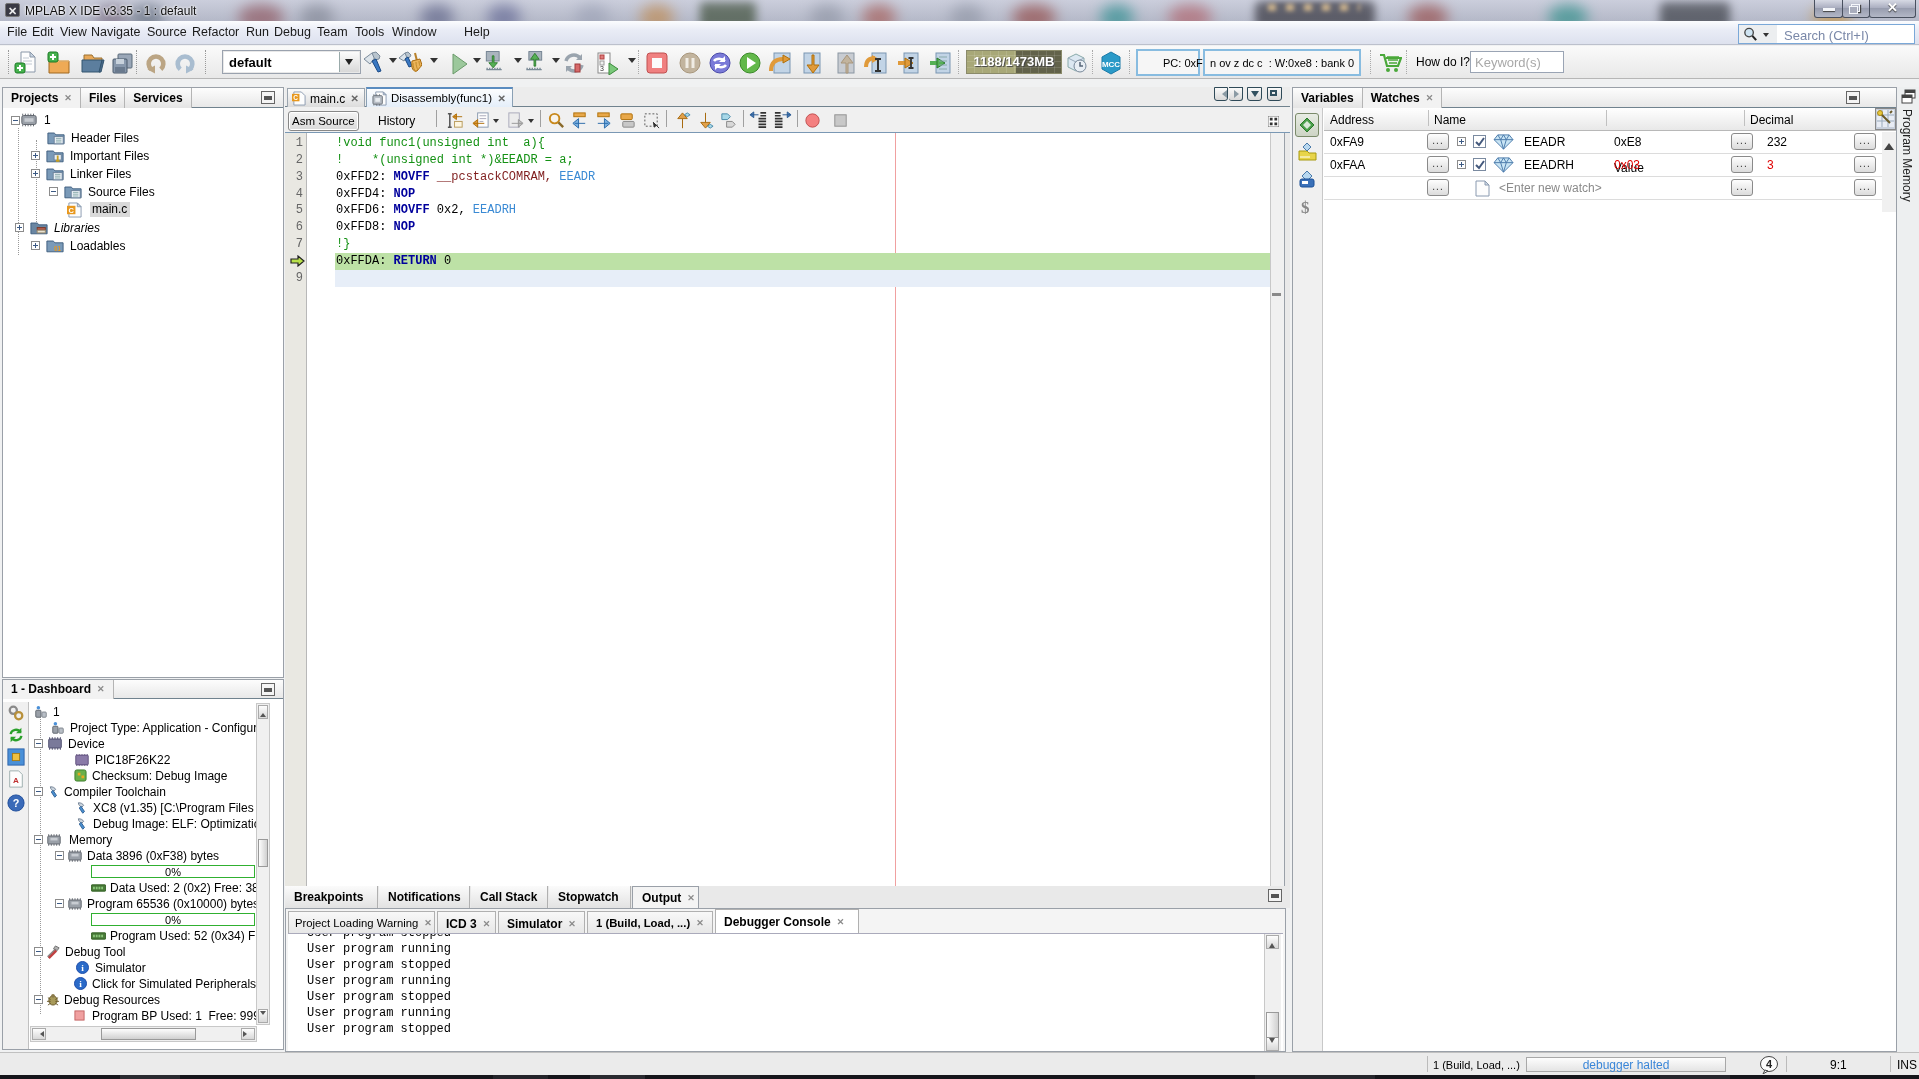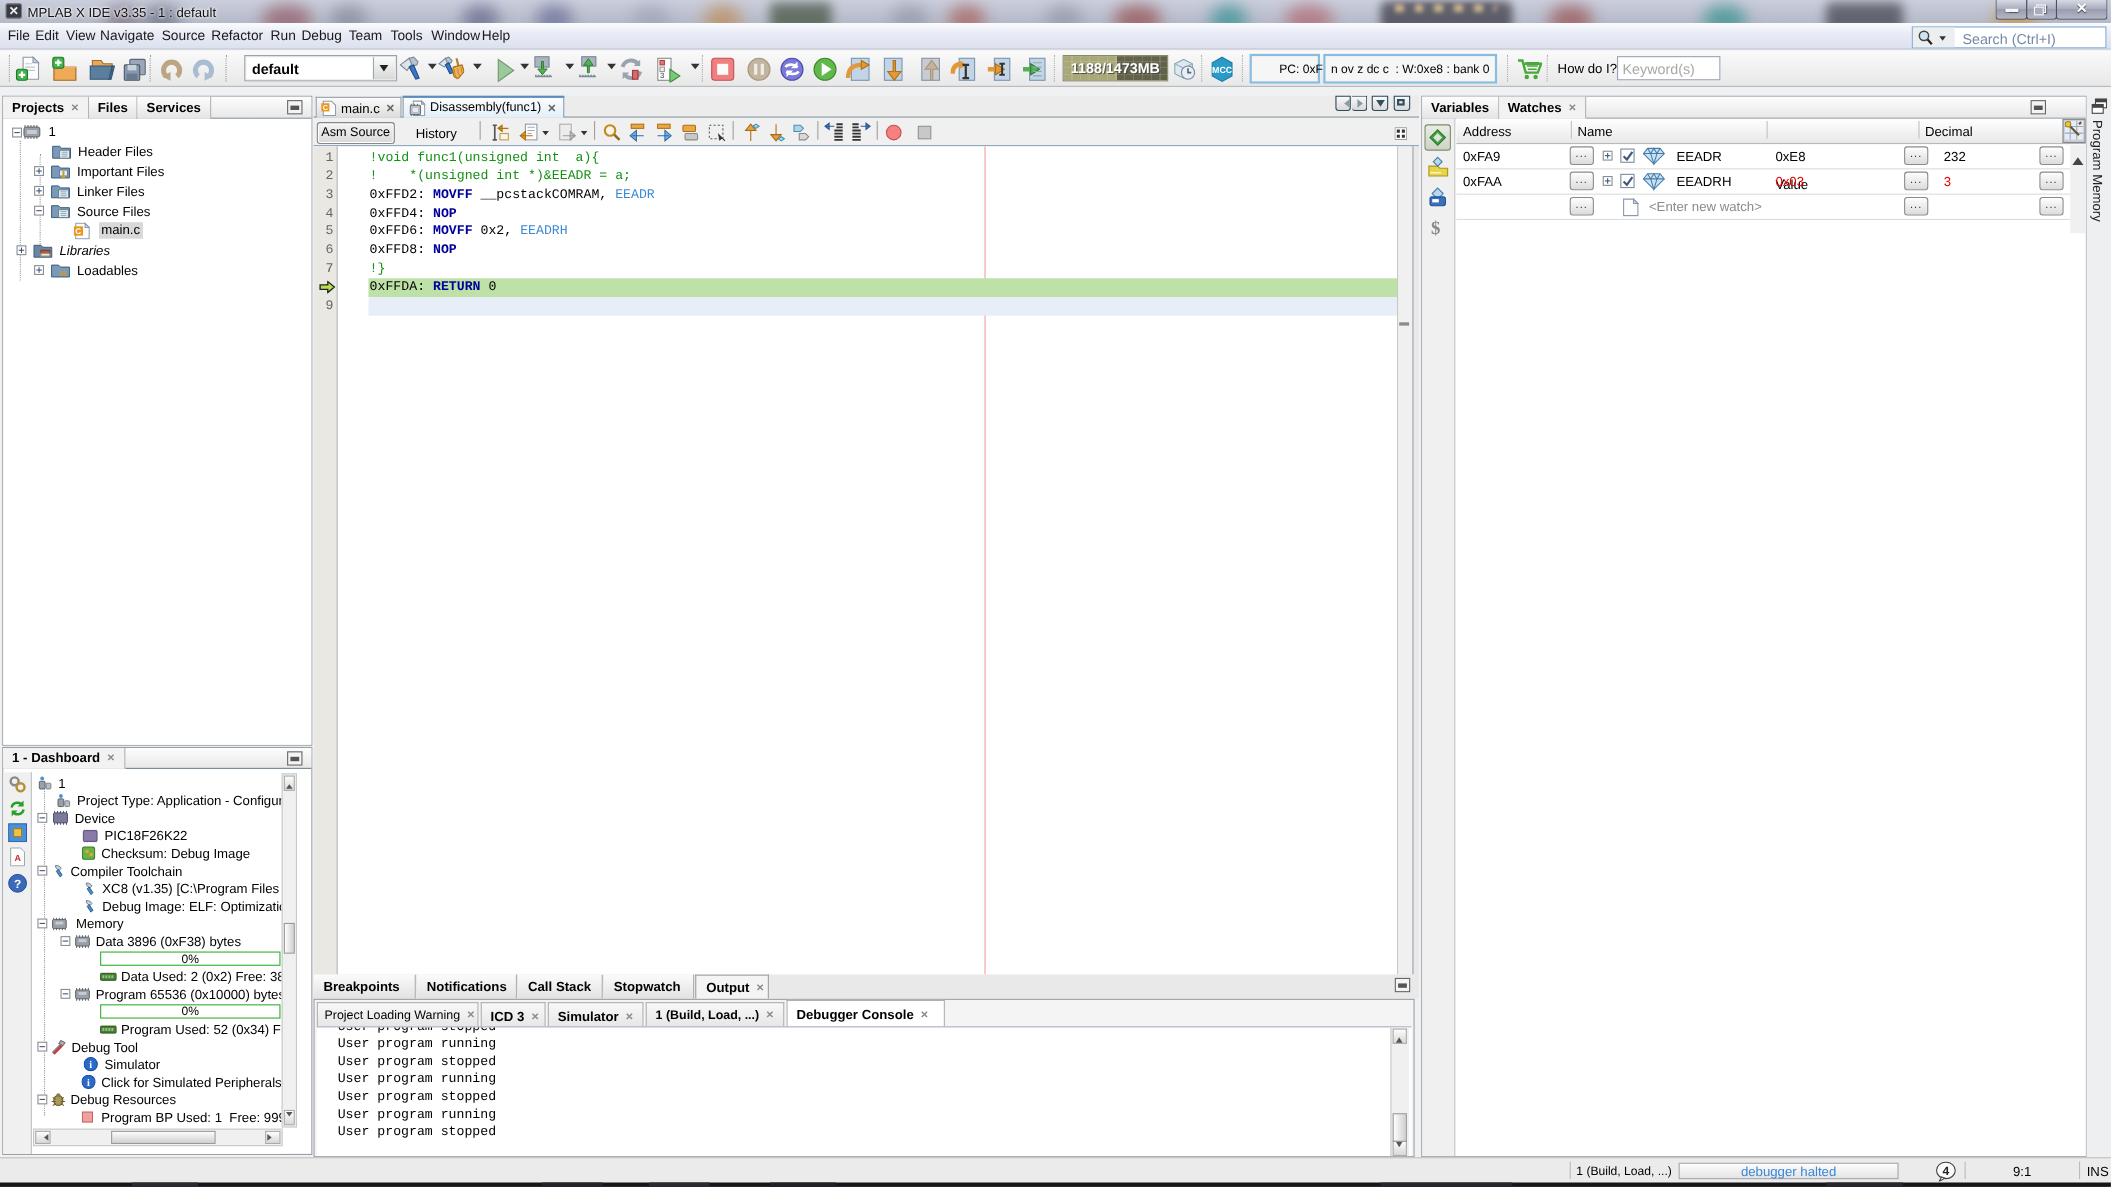--- a/index.html
+++ b/index.html
@@ -31,21 +31,21 @@
 .minbtn:before { content:""; position:absolute; left:2px; top:4px; width:8px; height:4px; background:#555; }
 
 .trow { position:absolute; height:17px; white-space:nowrap; font-size:12px; }
 .trow .lbl { vertical-align:top; padding-top:1px; display:inline-block; }
 .pm { display:inline-block; width:9px; height:9px; border:1px solid #8c8c8c; background:#fff; position:relative; vertical-align:middle; }
 .pm:before { content:""; position:absolute; left:1px; top:3px; width:5px; height:1px; background:#3c5a84; }
 .pm.plus:after { content:""; position:absolute; left:3px; top:1px; width:1px; height:5px; background:#3c5a84; }
 
 .cg { color:#149114; }
 .eti { position:absolute; top:4px; width:19px; height:19px; }
-.caret { position:absolute; top:12px; width:0; height:0; border:3.5px solid transparent; border-top:4.5px solid #333; } .ck { color:#00009c; font-weight:bold; } .cb { color:#3a8ad4; } .cp { color:#000000; }
+.caret { position:absolute; top:12px; width:0; height:0; border:3.5px solid transparent; border-top:4.5px solid #333; } .ck { color:#00009c; font-weight:bold; } .cb { color:#3a8ad4; } .cp { color:#7f1d1d; }
 
 .wrow { position:absolute; left:0; width:572px; height:23px; border-bottom:1px solid #dcdcdc; font-size:12px; box-sizing:border-box; }
 .btab { position:absolute; top:0; height:22px; padding-top:4px; text-align:left; padding-left:9px; border-right:1px solid #b0b0b0; background:linear-gradient(#fbfbfb,#e2e2e2); font-size:12px; }
 .btab.active { border:1px solid #9aa0a8; border-bottom:none; }
 .btab2 { position:absolute; top:2px; height:23px; padding-top:5px; padding-left:8px; border:1px solid #b0b0b0; border-bottom:none; background:linear-gradient(#f8f8f8,#e6e6e6); font-size:12px; }
 .dots { display:inline-block; width:22px; height:17px; border:1px solid #8a8a8a; border-radius:3px; background:linear-gradient(#fefefe,#dcdcdc); text-align:center; line-height:14px; font-size:10px; color:#333; letter-spacing:1px; }
 </style>
 </head>
 <body>
 
@@ -89,21 +89,21 @@
     <span class="mi" style="left:32px;">Edit</span>
     <span class="mi" style="left:60px;">View</span>
     <span class="mi" style="left:91px;">Navigate</span>
     <span class="mi" style="left:147px;">Source</span>
     <span class="mi" style="left:192px;">Refactor</span>
     <span class="mi" style="left:246px;">Run</span>
     <span class="mi" style="left:274px;">Debug</span>
     <span class="mi" style="left:317px;">Team</span>
     <span class="mi" style="left:355px;">Tools</span>
     <span class="mi" style="left:392px;">Window</span>
-    <span class="mi" style="left:438px;">Help</span>
+    <span class="mi" style="left:464px;">Help</span>
 </div>
 
 <div id="toolbar" class="abs">
 <div class="tsep" style="left:8px;"></div>
 <svg class="ticon" style="left:14px;" viewBox="0 0 24 24">
       <path d="M7 1h9l5 5v15H7z" fill="#fdfdfd" stroke="#8a97a8"></path>
       <path d="M16 1l5 5h-5z" fill="#c8d4e2" stroke="#8a97a8"></path>
       <path d="M9 7h6M9 10h9M9 13h9" stroke="#c0c8d2"></path>
       <rect x="1" y="12" width="10" height="10" rx="2" fill="#45b14d" stroke="#1d7b26"></rect>
       <path d="M6 14v6M3 17h6" stroke="#fff" stroke-width="2"></path>
@@ -305,21 +305,21 @@
 <div class="trow" style="left:28px;top:40px;"><span class="pm plus"></span><svg style="width:18px;height:15px;vertical-align:middle;margin-left:6px;" viewBox="0 0 20 16">
           <path d="M1 3h7l2 2h9v10H1z" fill="#7a9ab8" stroke="#3a5a7a"></path>
           <rect x="9" y="7" width="8" height="6" fill="#e8eef4" stroke="#6a8098"></rect>
           <path d="M13 8v6M11 14h4" stroke="#c8a020" stroke-width="2"></path>
         </svg><span class="lbl" style="margin-left:6px;">Important Files</span></div>
 <div class="trow" style="left:28px;top:58px;"><span class="pm plus"></span><svg style="width:18px;height:15px;vertical-align:middle;margin-left:6px;" viewBox="0 0 20 16">
           <path d="M1 3h7l2 2h9v10H1z" fill="#7a9ab8" stroke="#3a5a7a"></path>
           <rect x="8" y="7" width="10" height="8" fill="#e8eef4" stroke="#6a8098"></rect>
           <path d="M10 9h6M10 11h6M10 13h6" stroke="#8aa" stroke-width="1"></path>
         </svg><span class="lbl" style="margin-left:6px;">Linker Files</span></div>
-<div class="trow" style="left:28px;top:76px;"><span class="pm"></span><svg style="width:18px;height:15px;vertical-align:middle;margin-left:6px;" viewBox="0 0 20 16">
+<div class="trow" style="left:15px;top:76px;padding-left:31px;"><span class="pm"></span><svg style="width:18px;height:15px;vertical-align:middle;margin-left:6px;" viewBox="0 0 20 16">
           <path d="M1 3h7l2 2h9v10H1z" fill="#7a9ab8" stroke="#3a5a7a"></path>
           <rect x="8" y="7" width="10" height="8" fill="#e8eef4" stroke="#6a8098"></rect>
           <path d="M10 9h6M10 11h6M10 13h6" stroke="#8aa" stroke-width="1"></path>
         </svg><span class="lbl" style="margin-left:6px;">Source Files</span></div>
 <div class="trow" style="left:64px;top:94px;"><svg style="width:15px;height:16px;vertical-align:middle;" viewBox="0 0 16 17">
           <path d="M2 1h9l4 4v11H2z" fill="#fdfdfd" stroke="#8a9ab0"></path>
           <path d="M11 1l4 4h-4z" fill="#d0dae6" stroke="#8a9ab0"></path>
           <rect x="0" y="4" width="9" height="9" fill="#e8981e"></rect>
           <text x="4.5" y="11.5" font-size="8" font-weight="bold" fill="#fff" text-anchor="middle">C</text>
         </svg><span class="lbl" style="margin-left:8px;background:#d9d9d9;padding:0 3px 1px 2px;">main.c</span></div>

